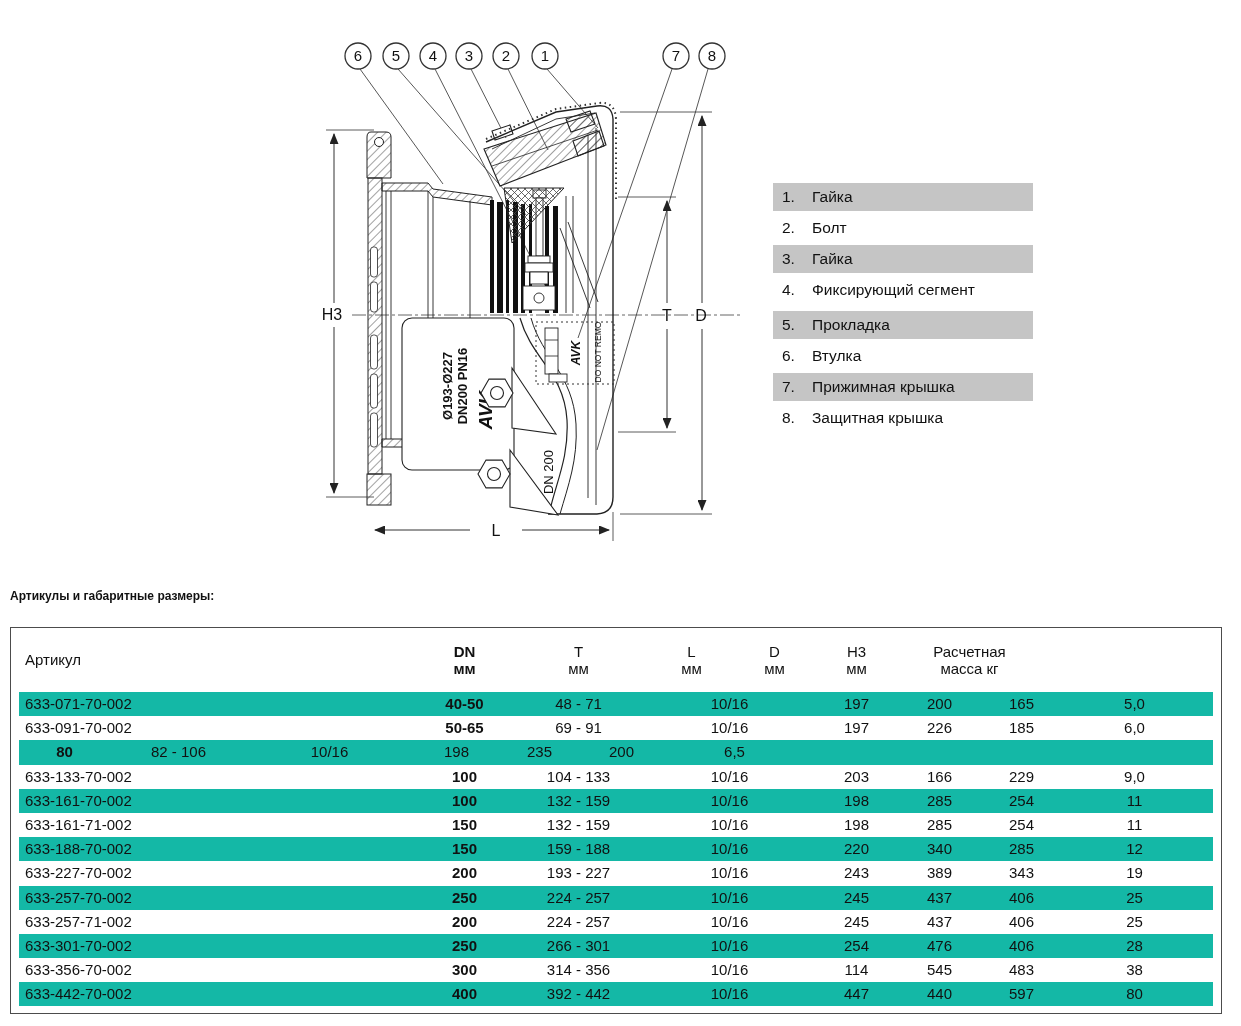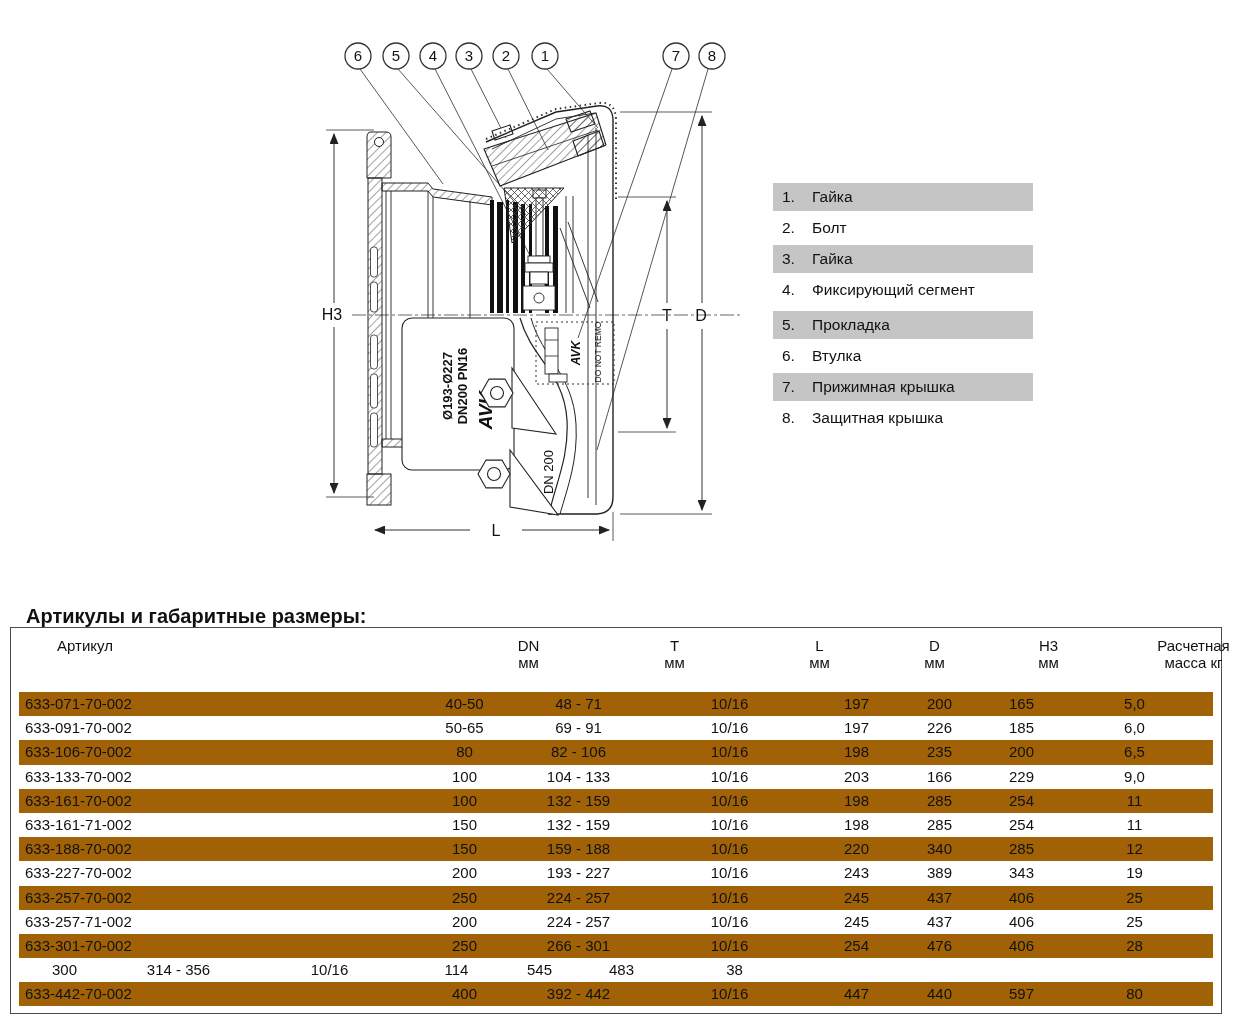--- a/index.html
+++ b/index.html
@@ -12,32 +12,32 @@
 
   
   .legend{position:absolute;left:773px;top:183px;width:260px;}
   .legend-item{display:flex;align-items:center;height:28px;margin-bottom:3px;font-size:15.5px;}
   .legend-item.gap{margin-top:7px;}
   .legend-item.shaded{background:#c5c5c5;}
   .legend-num{width:39px;padding-left:9px;box-sizing:border-box;}
   .legend-label{flex:1;}
 
   
-  .table-title{position:absolute;left:10px;top:589px;margin:16px;font-size:20px;font-weight:bold;}
+  .table-title{position:absolute;left:10px;top:589px;margin:0;font-size:12px;font-weight:bold;}
   .dims-table{position:absolute;left:10px;top:627px;width:1212px;box-sizing:border-box;
               border:1.5px solid #4c4c4c;padding:0 8px 7px 8px;font-size:15px;}
   .thead{display:flex;height:64px;}
-  .th{display:flex;flex-direction:column;justify-content:flex-start;
-      padding:9px 0 10px 0;box-sizing:border-box;text-align:center;margin-left:32px;}
+  .th{display:flex;flex-direction:column;justify-content:center;
+      padding:9px 0 10px 0;box-sizing:border-box;text-align:center;}
   .th .l1,.th .l2{line-height:17px;}
   .trow{display:flex;height:24.2px;line-height:24.2px;}
-  .trow.shaded{background:#a16207;}
+  .trow.shaded{background:#14b8a6;}
   .cell{text-align:center;overflow:hidden;white-space:nowrap;}
   .c0{flex:0 0 400px;text-align:left;padding-left:6px;box-sizing:border-box;}
-  .c1{flex:0 0 91px;}  .c2{flex:0 0 137px;} .c3{flex:0 0 165px;}
+  .c1{flex:0 0 91px;font-weight:bold;}  .c2{flex:0 0 137px;} .c3{flex:0 0 165px;}
   .c4{flex:0 0 89px;}  .c5{flex:0 0 77px;}  .c6{flex:0 0 87px;}
   .c7{flex:0 0 139px;}
 </style>
 </head>
 <body>
 
 <div class="page">
 
   <svg class="drawing" width="760" height="575" viewBox="0 0 760 575">
     <defs>
@@ -310,21 +310,20 @@
           <div class="cell c0">633-091-70-002</div>
           <div class="cell c1">50-65</div>
           <div class="cell c2">69 - 91</div>
           <div class="cell c3">10/16</div>
           <div class="cell c4">197</div>
           <div class="cell c5">226</div>
           <div class="cell c6">185</div>
           <div class="cell c7">6,0</div>
         </div>
         <div class="trow shaded">
-          <div class="cell c0">633-106-70-002</div>
           <div class="cell c1">80</div>
           <div class="cell c2">82 - 106</div>
           <div class="cell c3">10/16</div>
           <div class="cell c4">198</div>
           <div class="cell c5">235</div>
           <div class="cell c6">200</div>
           <div class="cell c7">6,5</div>
         </div>
         <div class="trow">
           <div class="cell c0">633-133-70-002</div>
@@ -400,20 +399,21 @@
           <div class="cell c0">633-301-70-002</div>
           <div class="cell c1">250</div>
           <div class="cell c2">266 - 301</div>
           <div class="cell c3">10/16</div>
           <div class="cell c4">254</div>
           <div class="cell c5">476</div>
           <div class="cell c6">406</div>
           <div class="cell c7">28</div>
         </div>
         <div class="trow">
+          <div class="cell c0">633-356-70-002</div>
           <div class="cell c1">300</div>
           <div class="cell c2">314 - 356</div>
           <div class="cell c3">10/16</div>
           <div class="cell c4">114</div>
           <div class="cell c5">545</div>
           <div class="cell c6">483</div>
           <div class="cell c7">38</div>
         </div>
         <div class="trow shaded">
           <div class="cell c0">633-442-70-002</div>

